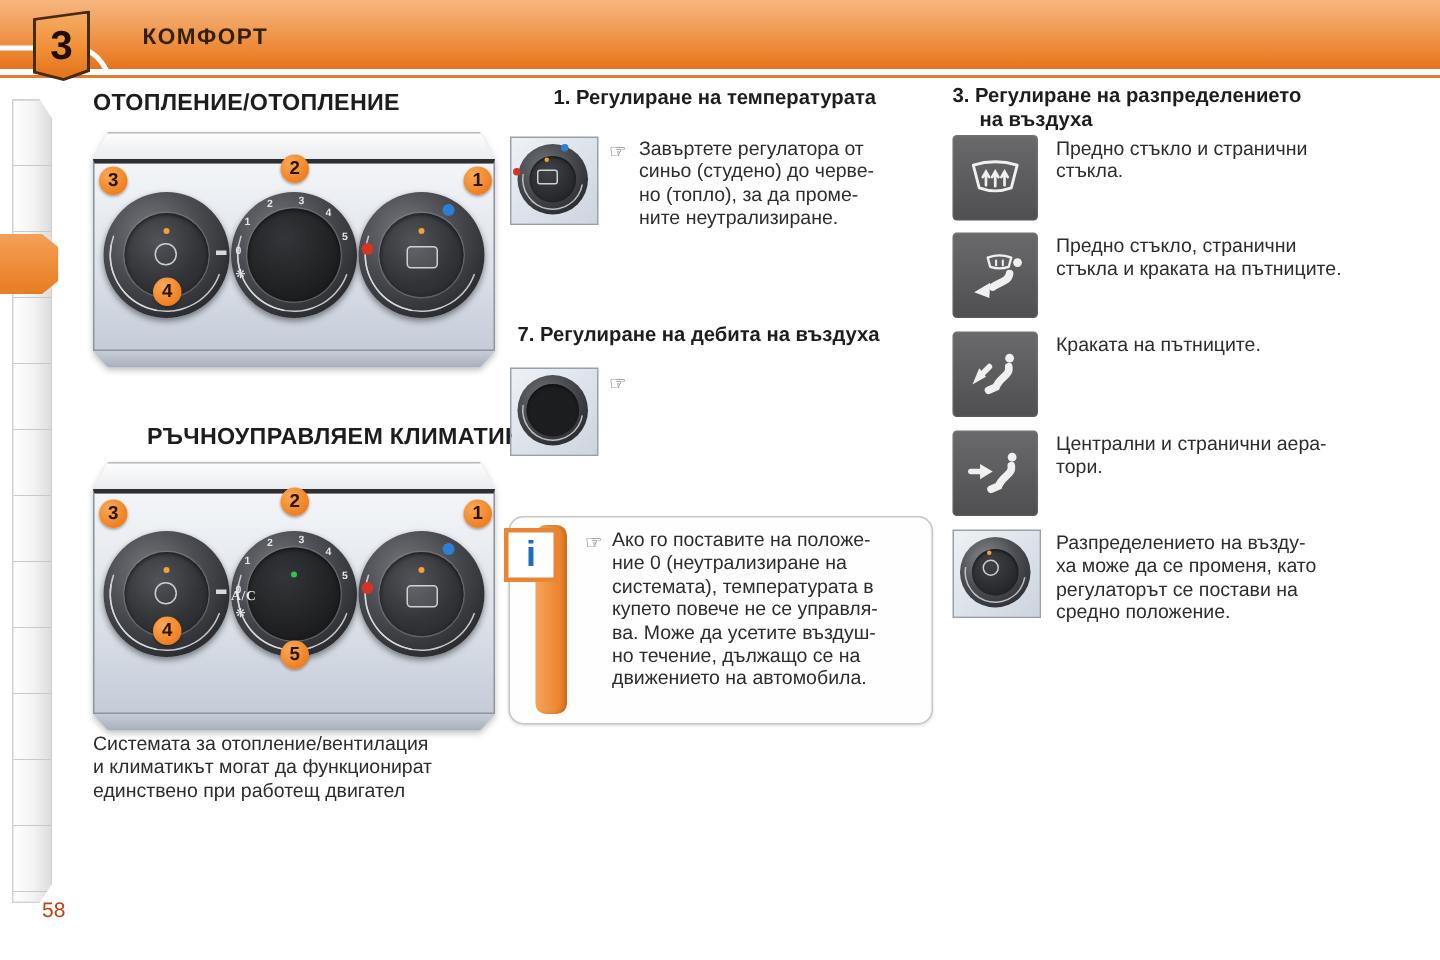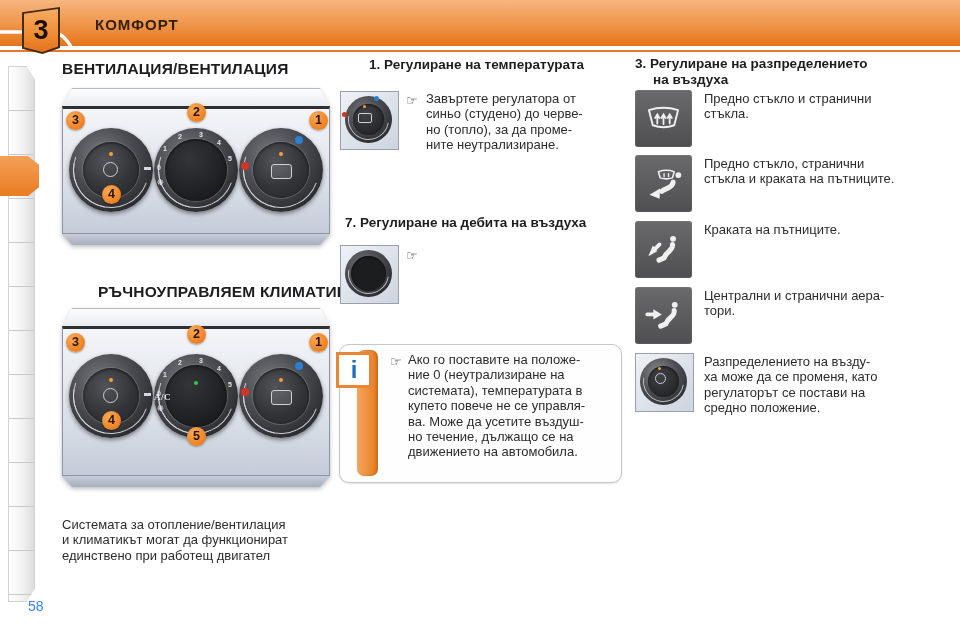--- a/index.html
+++ b/index.html
@@ -107,42 +107,42 @@
   .noteicon{position:absolute;left:-4px;top:7px;width:36px;height:36px;background:#fff;
     border:3px solid #ea8633;box-sizing:border-box;text-align:center;
     font-size:24px;font-weight:bold;color:#1c6fc0;line-height:29px;font-style:normal;}
 
   
   .dicon{position:absolute;left:635px;width:57px;height:57px;border-radius:3px;
     background:linear-gradient(180deg,#6a6a6c,#4f4f51);box-shadow:inset 0 0 0 1px rgba(255,255,255,.06);}
   .dicon svg{position:absolute;left:6px;top:6px;}
 
   
-  .pageno{position:absolute;left:28px;top:598px;font-size:14px;color:#3b82f6;}
+  .pageno{position:absolute;left:28px;top:598px;font-size:14px;color:#c2410c;}
   .watermark{position:absolute;right:12px;top:592px;font-size:27px;color:#94989d;}
 </style>
 </head>
 <body>
 
 <div class="page">
 
   <div class="banner"></div>
   <svg class="swoosh" viewBox="0 0 100 26">
     <path d="M0 4 L50 4 Q64 4 72 21 L100 21" fill="none" stroke="#ffffff" stroke-width="3.4"></path>
   </svg>
   <div class="banner-line"></div>
   <div class="chapter-badge">
     <div class="chapter-badge-inner">3</div>
   </div>
   <div class="chapter-title">КОМФОРТ</div>
 
   <div class="side-strip"></div>
   <div class="side-tab"></div>
 
-  <div class="h1" style="left:62px;top:60px;">ВЕНТИЛАЦИЯ/ВЕНТИЛАЦИЯ</div>
+  <div class="h1" style="left:62px;top:60px;">ОТОПЛЕНИЕ/ОТОПЛЕНИЕ</div>
 
   <div class="panel p1">
     <div class="ptop"></div>
     <div class="pface">
       <div class="knob dist" style="left:6px;">
         <div class="inner"></div>
         <span class="odot"></span>
         <span class="cring"></span>
         <span class="dashr"></span>
       </div>
@@ -203,21 +203,21 @@
       </div>
       <span class="pbadge" style="left:3px;top:4px;">3</span>
       <span class="pbadge" style="left:124px;top:-4px;">2</span>
       <span class="pbadge" style="left:246px;top:4px;">1</span>
       <span class="pbadge" style="left:39px;top:82px;">4</span>
       <span class="pbadge" style="left:124px;top:98px;">5</span>
     </div>
     <div class="pbot"></div>
   </div>
 
-  <div class="txt" style="left:62px;top:488px;width:285px;margin-top:29px;">Системата за отопление/вентилация
+  <div class="txt" style="left:62px;top:488px;width:285px;">Системата за отопление/вентилация
 и климатикът могат да функционират
 единствено при работещ двигател</div>
 
   <div class="h2" style="left:345px;top:57px;margin-left:24px;">1. Регулиране на температурата</div>
   <div class="thumb" style="left:340px;top:91px;">
     <div class="mini">
       <div class="minner"></div>
     </div>
     <span class="m-bdot"></span>
     <span class="m-rdot"></span>

